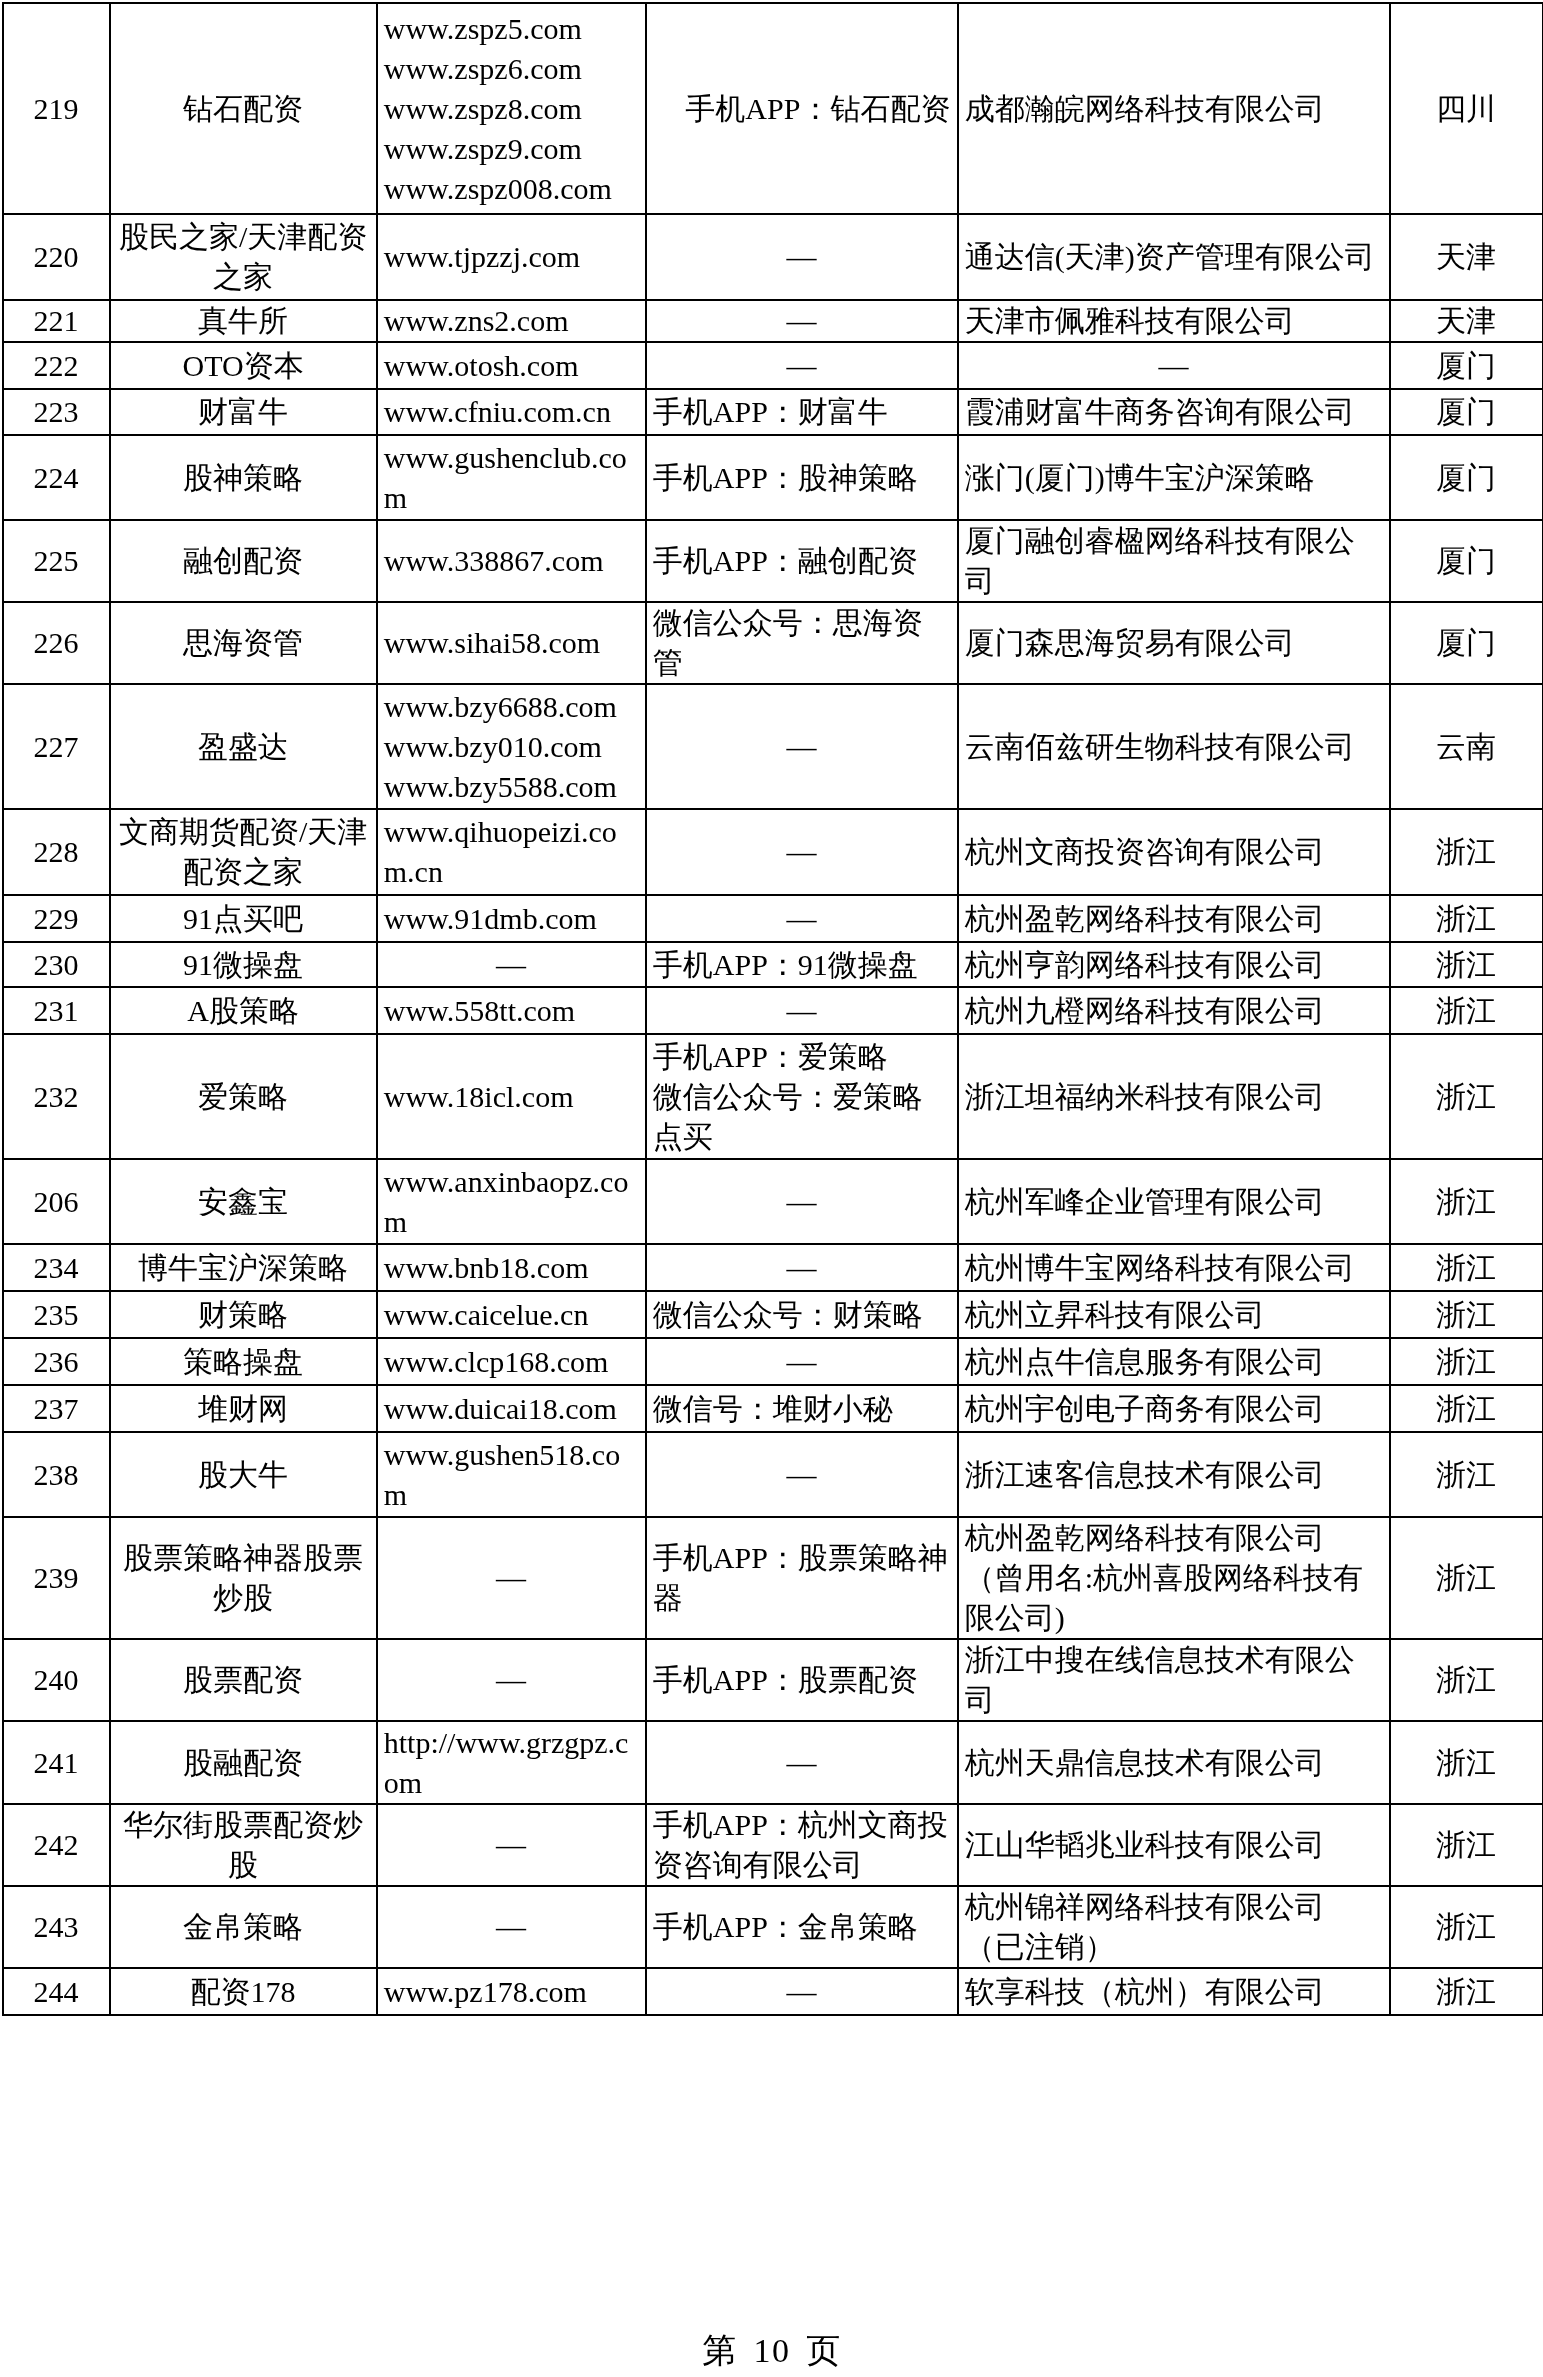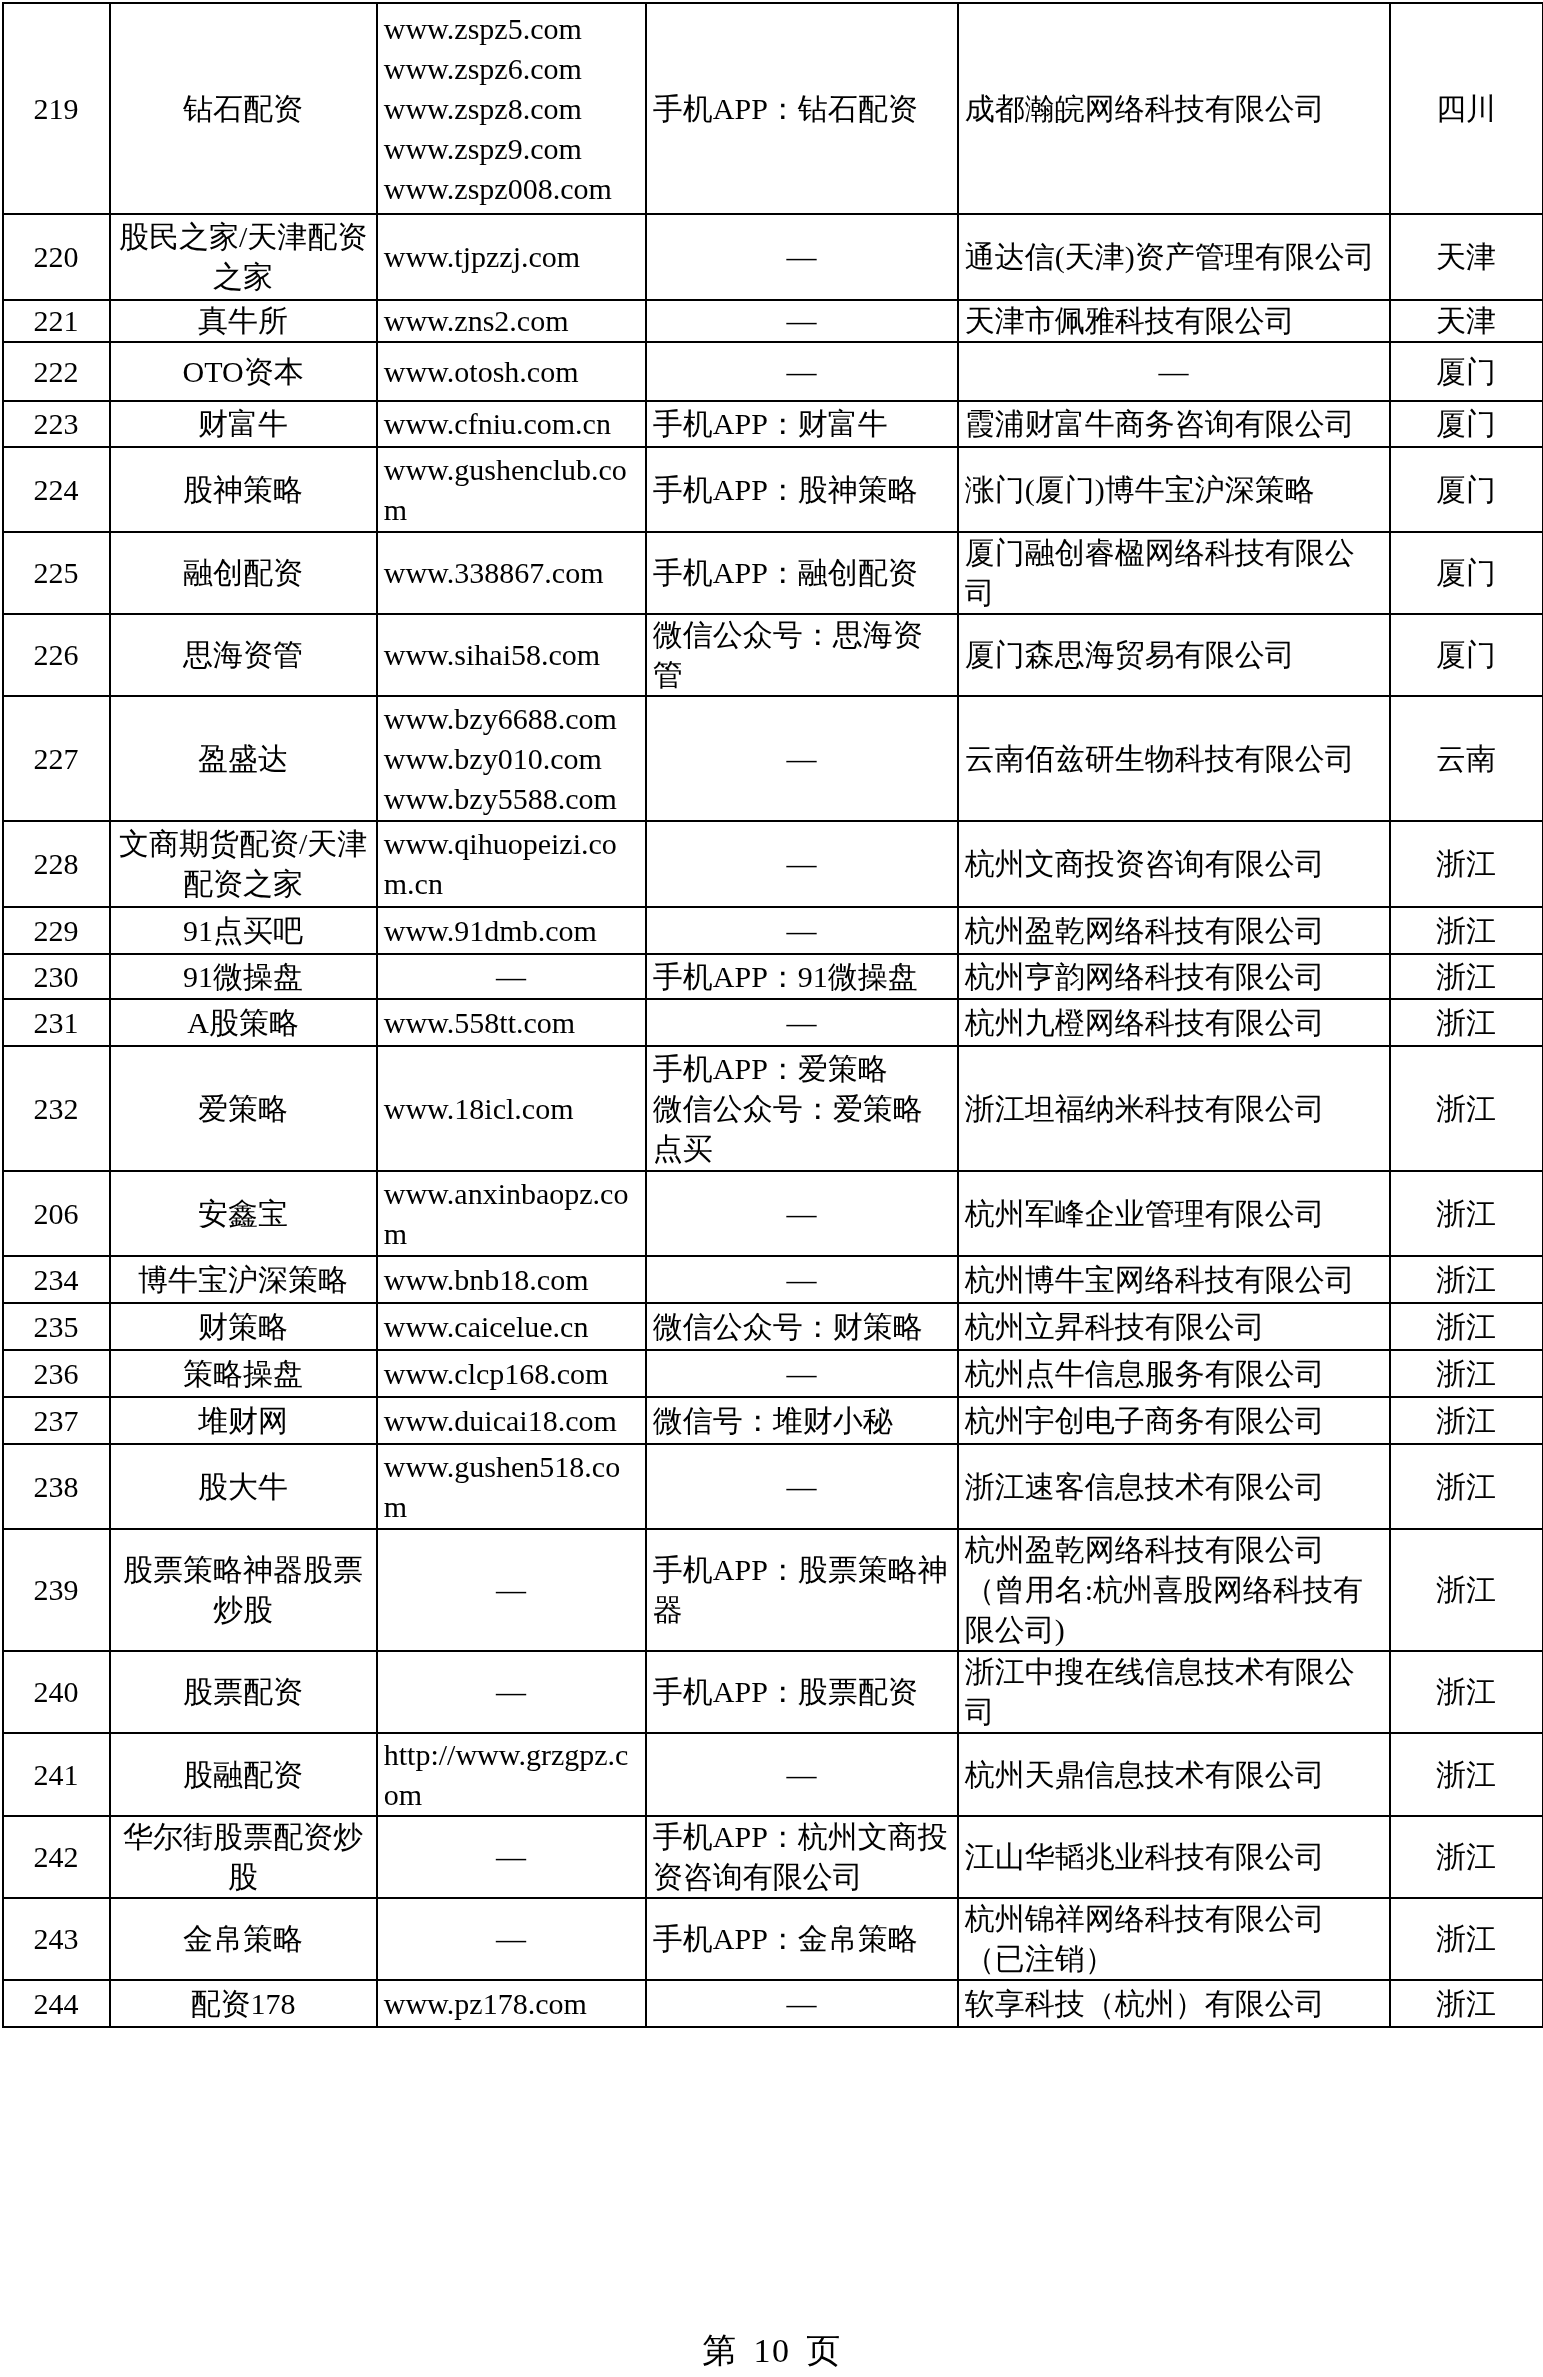--- a/index.html
+++ b/index.html
@@ -37,21 +37,21 @@
         <td class="c-no"><span class="">219</span></td>
         <td class="c-name"><span class="">钻石配资</span></td>
         <td class="c-url">
           <span class="line">www.zspz5.com</span>
           <span class="line">www.zspz6.com</span>
           <span class="line">www.zspz8.com</span>
           <span class="line">www.zspz9.com</span>
           <span class="line">www.zspz008.com</span>
         </td>
         <td class="c-app">
-          <span class="" style="display: block;">手机APP：钻石配资</span>
+          <span class="" style="display: block; text-align: right;">手机APP：钻石配资</span>
         </td>
         <td class="c-company">
           <span class="" style="display: block;">成都瀚皖网络科技有限公司</span>
         </td>
         <td class="c-region"><span class="">四川</span></td>
       </tr>
       <tr style="height: 86px;">
         <td class="c-no"><span class="">220</span></td>
         <td class="c-name"><span class="">股民之家/天津配资之家</span></td>
         <td class="c-url">
@@ -72,21 +72,21 @@
           <span class="line">www.zns2.com</span>
         </td>
         <td class="c-app center">
           <span class="" style="display: block;">—</span>
         </td>
         <td class="c-company">
           <span class="" style="display: block;">天津市佩雅科技有限公司</span>
         </td>
         <td class="c-region"><span class="">天津</span></td>
       </tr>
-      <tr style="height: 59px; margin-top: 20px;">
+      <tr style="height: 47px; margin-top: 20px;">
         <td class="c-no"><span class="">222</span></td>
         <td class="c-name"><span class="">OTO资本</span></td>
         <td class="c-url">
           <span class="line">www.otosh.com</span>
         </td>
         <td class="c-app center">
           <span class="" style="display: block;">—</span>
         </td>
         <td class="c-company" style="text-align: center;">
           <span class="" style="display: block;">—</span>

